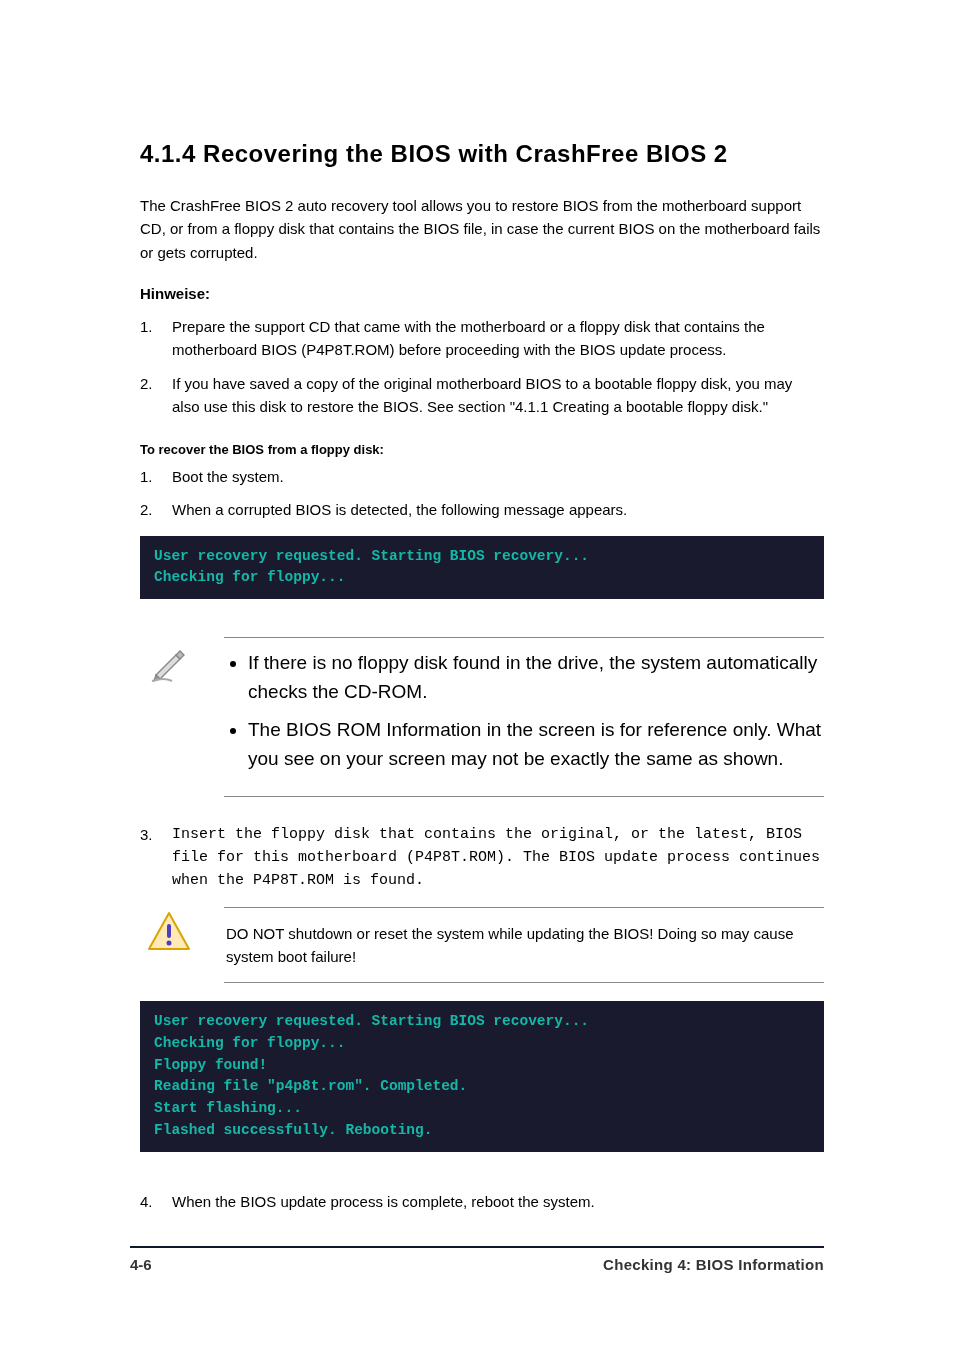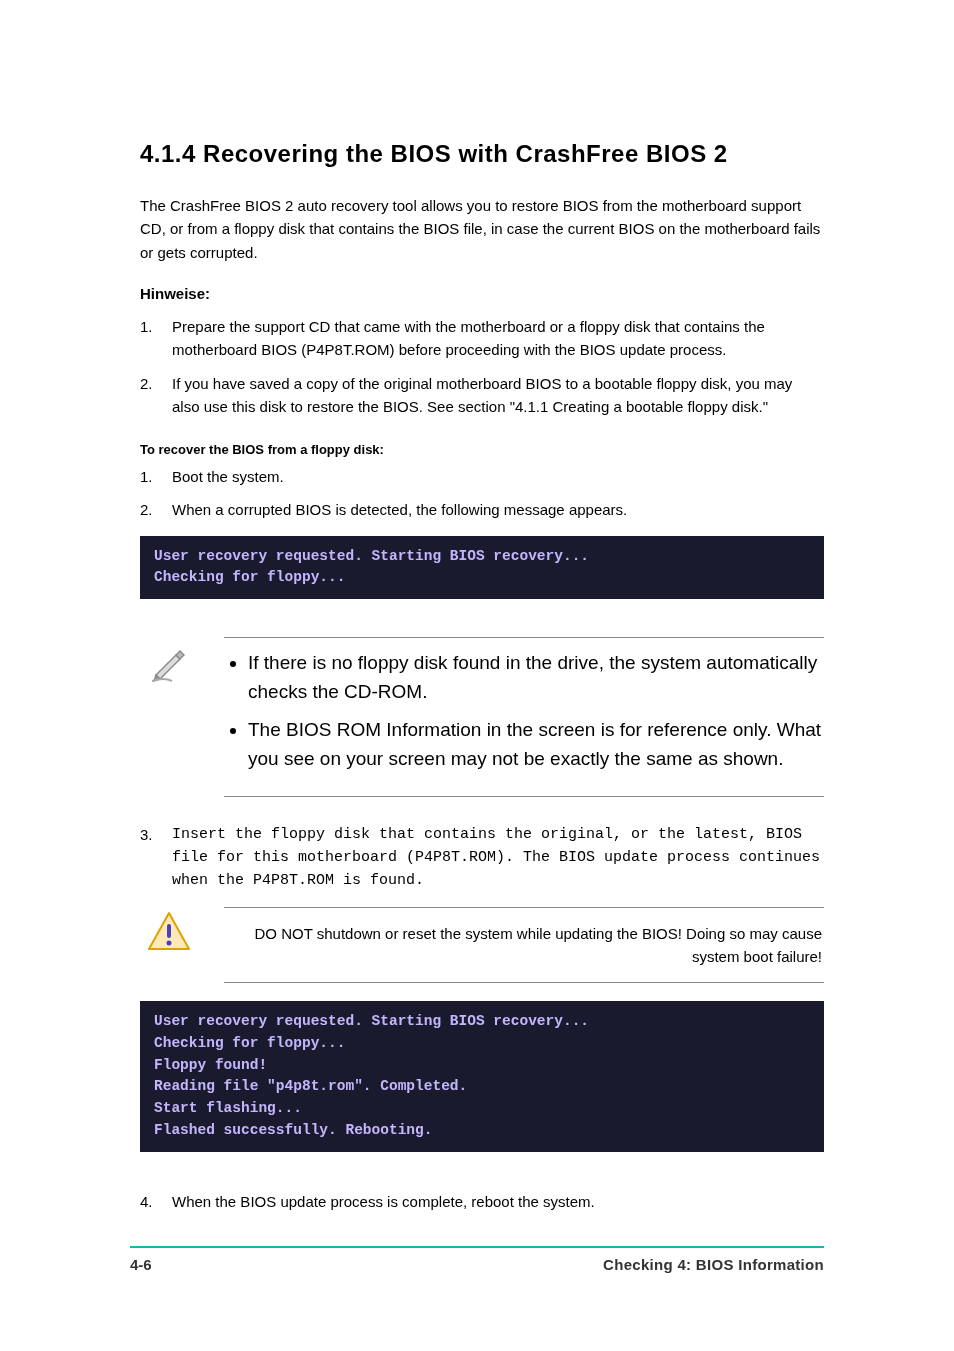--- a/index.html
+++ b/index.html
@@ -46,21 +46,21 @@
     }
     .step-num {
       width: 32px;
       flex-shrink: 0;
     }
     .step-body {
       flex: 1;
     }
     .terminal {
       background: #1a1a2e;
-      color: #c4b5fd;
+      color: #14b8a6;
       font-family: "Courier New", Courier, monospace;
       font-weight: bold;
       font-size: 14.5px;
       padding: 10px 14px;
       margin: 14px 0 38px 0;
       line-height: 1.5;
       white-space: pre-line;
     }
     .note-block {
       display: flex;
@@ -90,28 +90,27 @@
     .note-body li {
       margin-bottom: 8px;
     }
     .warn-body {
       flex: 1;
       font-size: 15px;
       line-height: 1.55;
       border-top: 1px solid #888;
       border-bottom: 1px solid #888;
       padding: 14px 2px;
-      text-align: right;
     }
     .footer-bar {
       position: absolute;
       bottom: 78px;
       left: 130px;
       right: 130px;
-      border-top: 2px solid #14b8a6;
+      border-top: 2px solid #0f172a;
       padding-top: 8px;
       display: flex;
       justify-content: space-between;
       font-size: 15px;
       color: #333;
     }
     .footer-left {
       font-weight: bold;
     }
     .footer-right {

